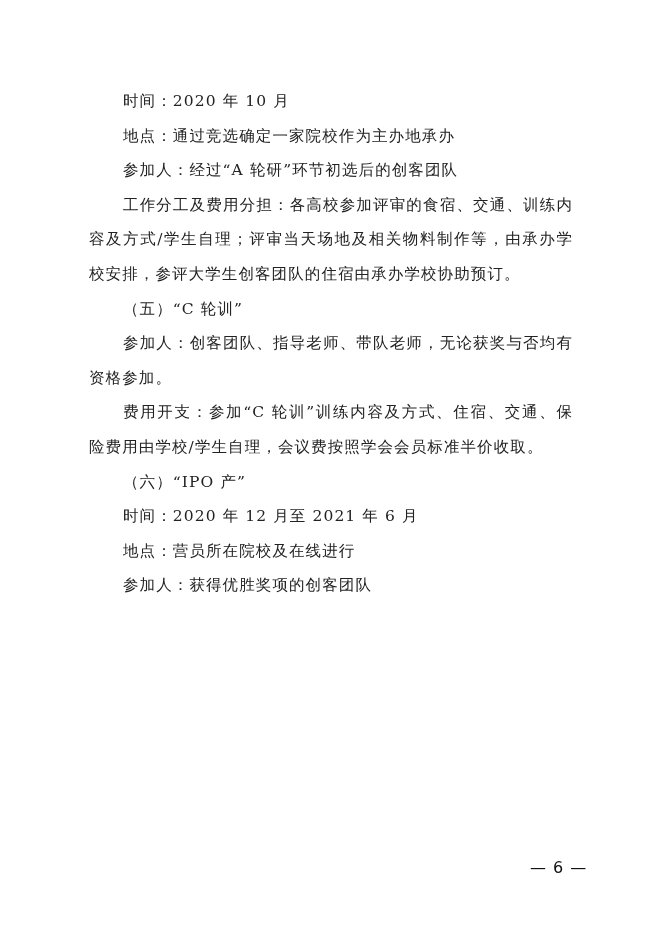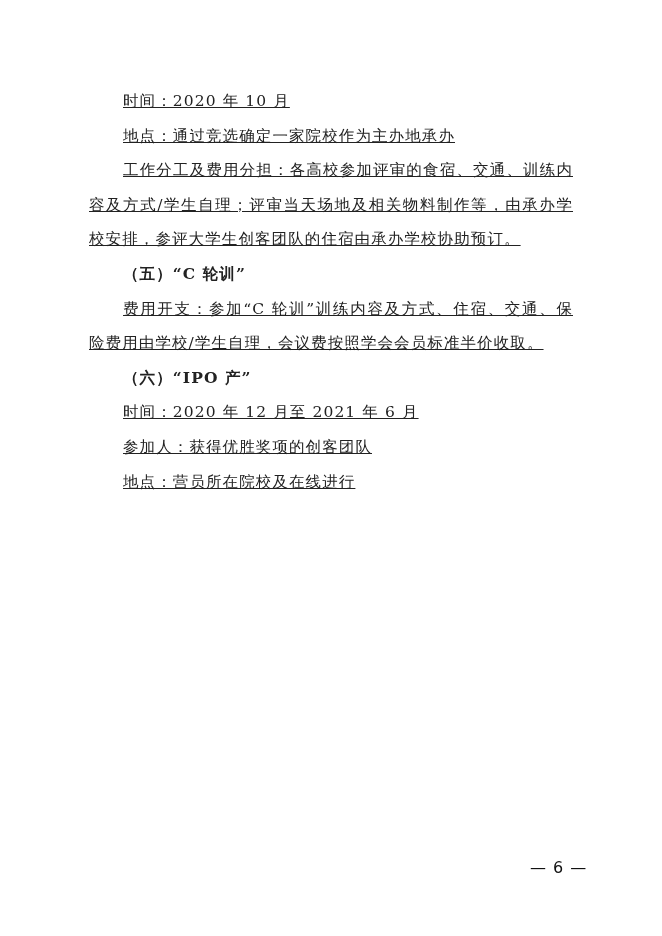--- a/index.html
+++ b/index.html
@@ -1,33 +1,35 @@
 <!DOCTYPE html>
 <html><head>
 <meta charset="utf-8">
 <style>
   html, body { margin: 0; padding: 0; background: #ffffff; }
   body { width: 662px; height: 936px; position: relative; overflow: hidden;
          font-family: "DejaVu Serif", "Liberation Serif", serif; color: #222; }
   .page { position: absolute; left: 89px; top: 84px; width: 484px; }
   .p { font-size: 15.5px; line-height: 34.6px; letter-spacing: 1.1px; margin: 0;
        text-align: justify; text-align-last: left; white-space: normal; }
-  .indent { text-indent: 34px; text-decoration: underline; }
-  .h { font-weight: bold; text-indent: 34px; }
+  .indent { text-indent: 34px; }
+  .h { font-weight: normal; text-indent: 34px; }
   .footer { position: absolute; left: 530px; top: 858px; font-size: 16px;
             font-family: "DejaVu Sans", "Liberation Sans", sans-serif; color: #111; letter-spacing: 1px; }
 </style>
 </head>
 <body>
 
 <div class="page">
   <p class="p indent">时间：2020 年 10 月</p>
   <p class="p indent">地点：通过竞选确定一家院校作为主办地承办</p>
+  <p class="p indent">参加人：经过“A 轮研”环节初选后的创客团队</p>
   <p class="p indent">工作分工及费用分担：各高校参加评审的食宿、交通、训练内容及方式/学生自理；评审当天场地及相关物料制作等，由承办学校安排，参评大学生创客团队的住宿由承办学校协助预订。</p>
   <p class="p h">（五）“C 轮训”</p>
+  <p class="p indent">参加人：创客团队、指导老师、带队老师，无论获奖与否均有资格参加。</p>
   <p class="p indent">费用开支：参加“C 轮训”训练内容及方式、住宿、交通、保险费用由学校/学生自理，会议费按照学会会员标准半价收取。</p>
   <p class="p h">（六）“IPO 产”</p>
   <p class="p indent">时间：2020 年 12 月至 2021 年 6 月</p>
+  <p class="p indent">地点：营员所在院校及在线进行</p>
   <p class="p indent">参加人：获得优胜奖项的创客团队</p>
-  <p class="p indent">地点：营员所在院校及在线进行</p>
 </div>
 
 <div class="footer">— 6 —</div>
 
 </body></html>

